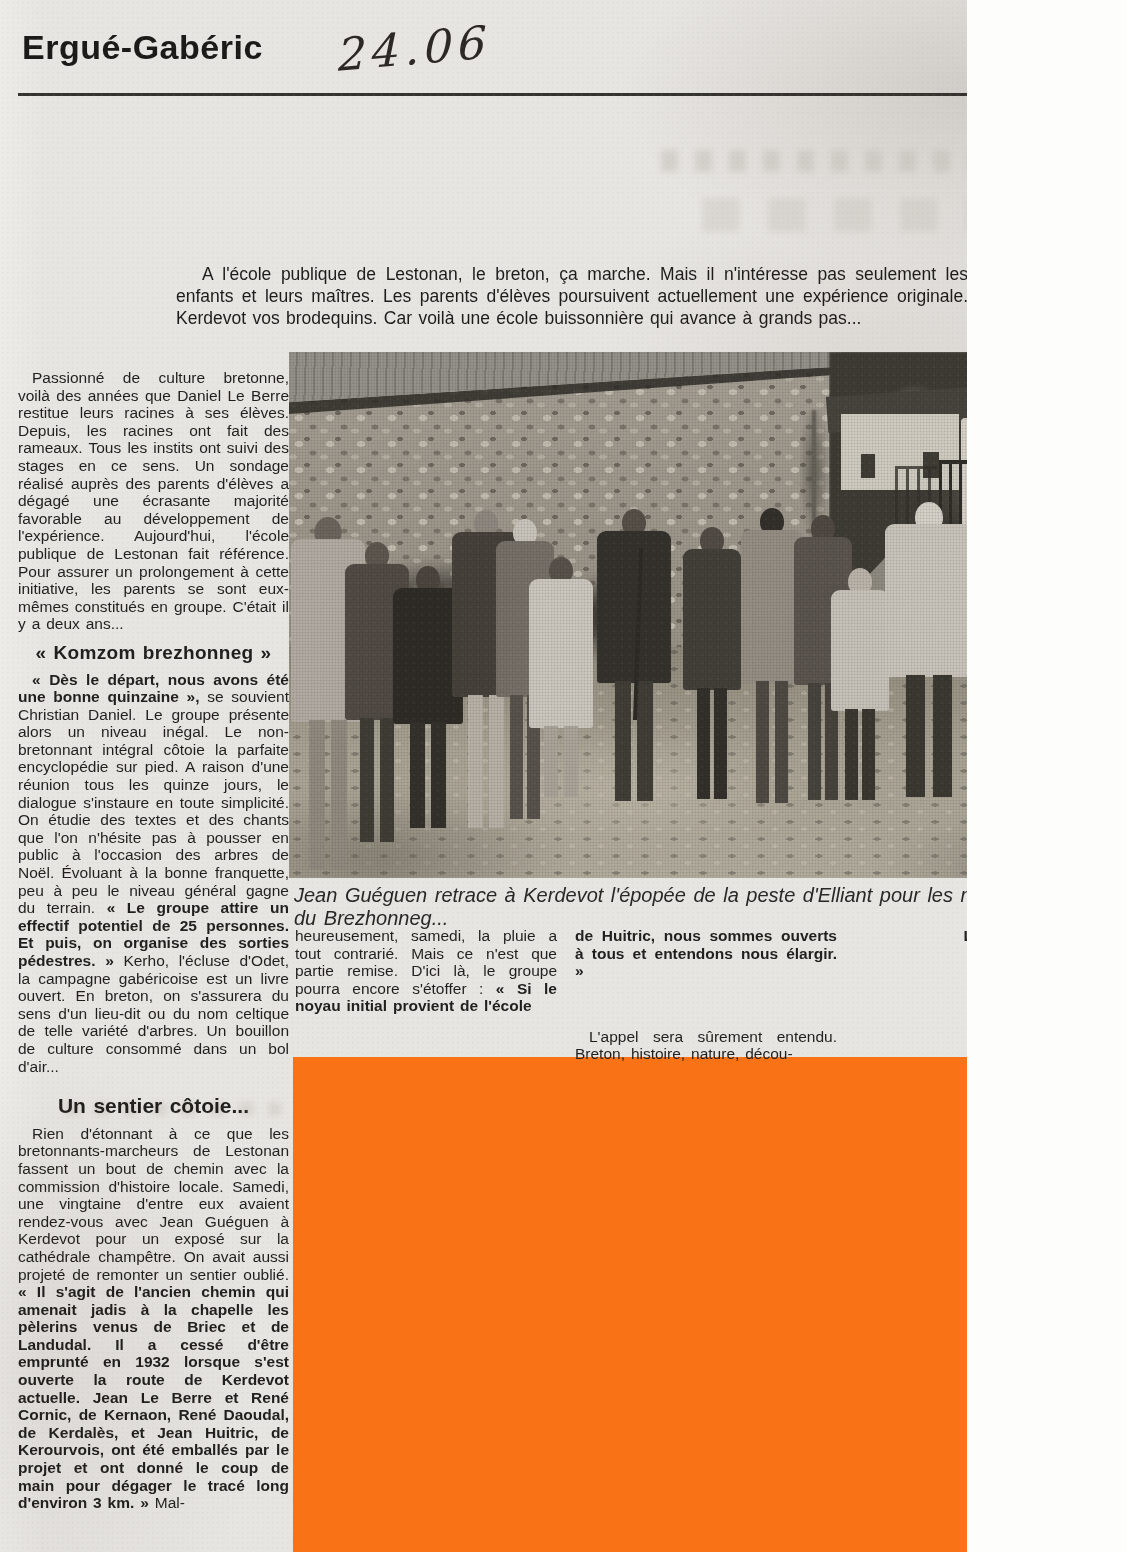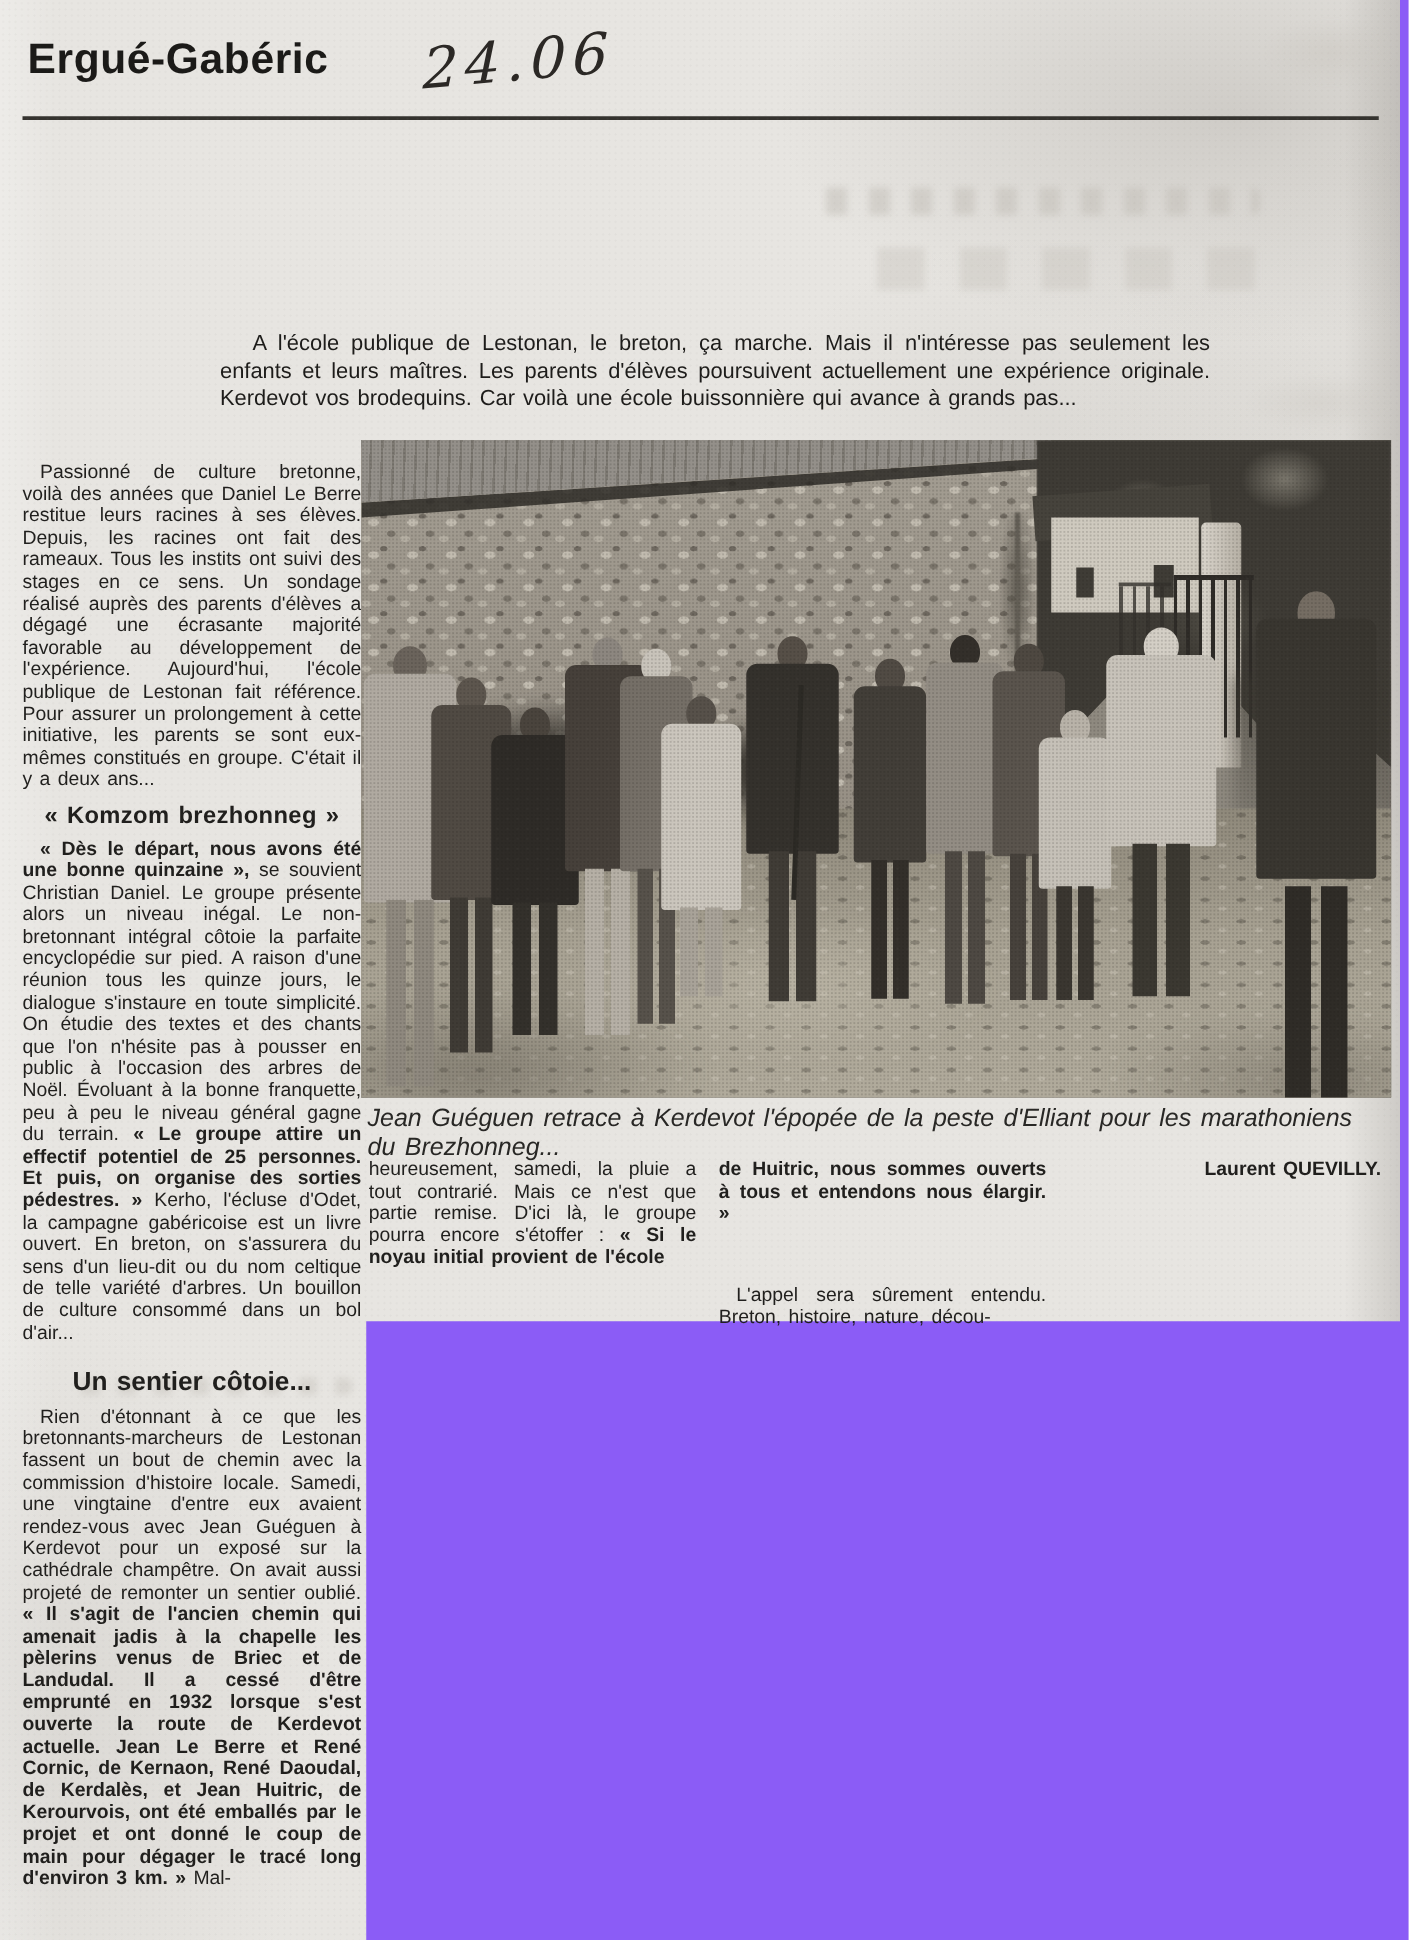--- a/index.html
+++ b/index.html
@@ -1,16 +1,16 @@
 <!DOCTYPE html>
 <html><head>
 <meta charset="utf-8">
 <style>
   html,body{margin:0;padding:0;background:#fdfdfc;}
-  .page{position:relative;width:1127px;height:1552px;overflow:hidden;background:#8b5cf6;
+  .page{position:relative;width:967px;height:1552px;overflow:hidden;background:#f97316;
         font-family:"Liberation Sans","DejaVu Sans",sans-serif;color:#1f1e1c;}
 
   
   .paper{position:absolute;left:0;top:0;width:1120px;height:1552px;
          background:#e7e5e1;
          clip-path:polygon(0 0,1120px 0,1120px 1057px,293px 1057px,293px 1552px,0 1552px);}
   .paper-shade{position:absolute;left:0;top:0;width:1120px;height:1552px;pointer-events:none;
          clip-path:polygon(0 0,1120px 0,1120px 1057px,293px 1057px,293px 1552px,0 1552px);
          background:
            radial-gradient(520px 260px at 88% 6%, rgba(110,104,96,.20), transparent 70%),

